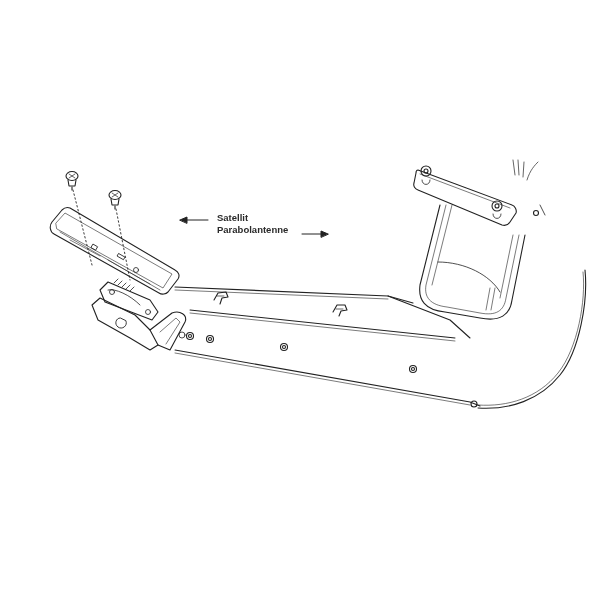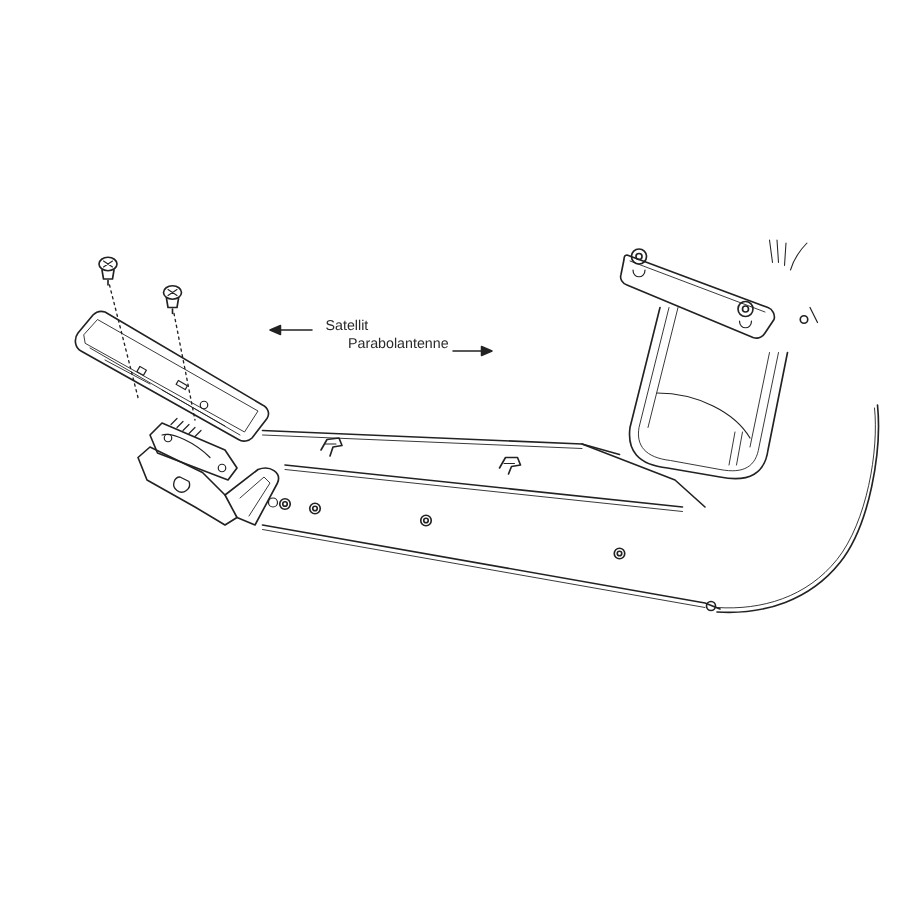--- a/index.html
+++ b/index.html
@@ -1,28 +1,28 @@
 <!DOCTYPE html>
 <html><head>
   <meta charset="utf-8">
   <style>
     html, body { margin: 0; padding: 0; background: #ffffff; }
     body { width: 600px; height: 600px; position: relative; overflow: hidden; }
     #canvas { position: absolute; left: 0; top: 0; width: 600px; height: 600px; }
     .label {
       position: absolute;
       font-family: "Liberation Sans", sans-serif;
-      font-weight: normal;
+      font-weight: bold;
       font-size: 9.5px;
       color: #2a2a2a;
       line-height: 12px;
       white-space: nowrap;
     }
     #label-line1 { left: 217px; top: 212px; }
-    #label-line2 { left: 232px; top: 224px; }
+    #label-line2 { left: 217px; top: 224px; }
   </style>
 </head>
 <body>
 
 <svg id="canvas" viewBox="0 0 600 600" xmlns="http://www.w3.org/2000/svg">
   <g fill="none" stroke="#222" stroke-width="1.1" stroke-linejoin="round" stroke-linecap="round">
 
     <g>
       <path d="M 585 270 C 588 300, 580 350, 560 375 C 540 400, 510 410, 478 408"></path>
       <path d="M 583 272 C 586 300, 578 348, 558 373 C 538 398, 508 407, 478 405" stroke-width="0.6"></path>

